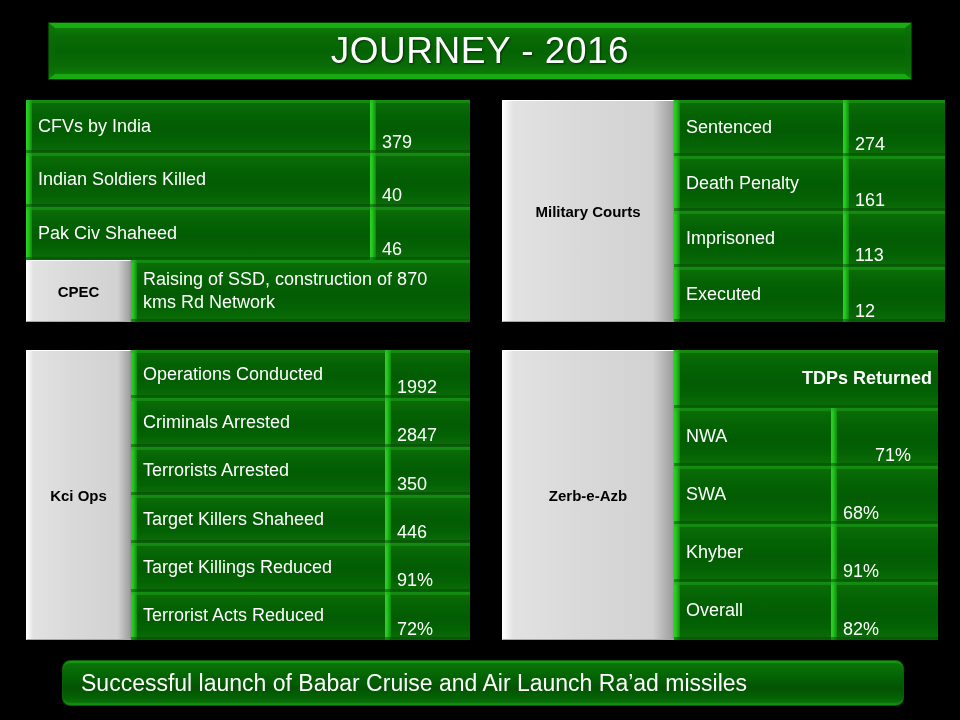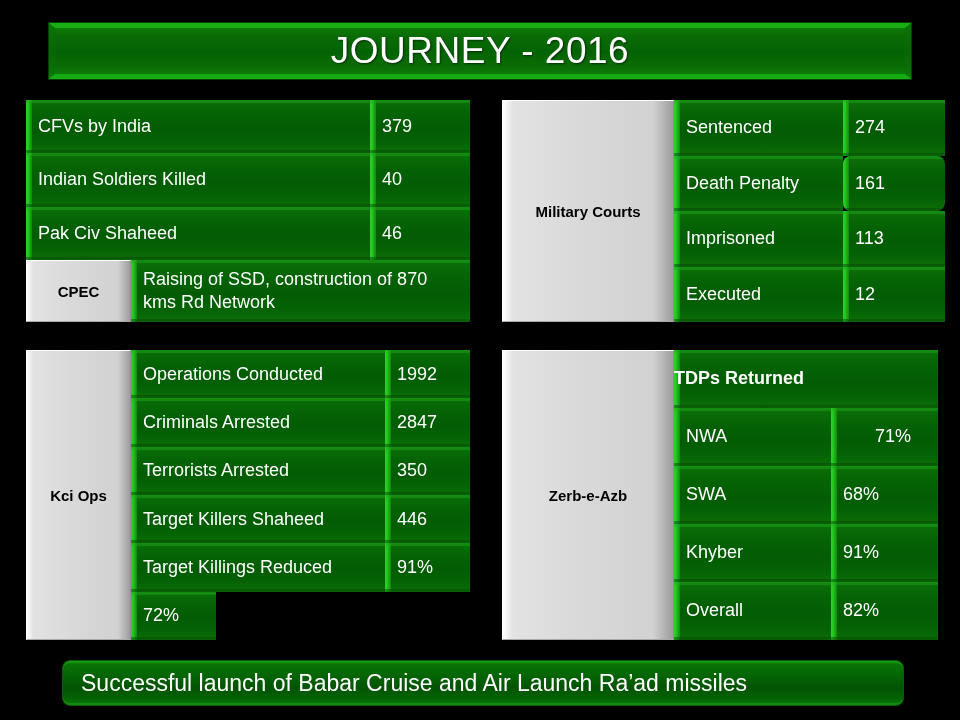--- a/index.html
+++ b/index.html
@@ -143,25 +143,25 @@
     pointer-events: none;
   }
   .cell > span {
     position: relative;
     z-index: 3;
     padding-left: 12px;
     padding-right: 6px;
     line-height: 1.18;
   }
   .cell.label-cell { flex: 1 1 auto; }
-  .cell.value-cell { flex: 0 0 auto; }
+  .cell.value-cell { flex: 0 0 auto; align-items: flex-end; }
   .cell.full-cell  { flex: 1 1 auto; }
 
   .cell.header-cell {
-    justify-content: flex-start;
+    justify-content: flex-end;
   }
   .cell.header-cell > span {
     padding-left: 0;
     font-weight: bold;
     font-size: 18px;
   }
 
   .cell.two-line > span { line-height: 1.28; }
 
   
@@ -249,21 +249,21 @@
           <span>Sentenced</span>
         </div>
         <div class="cell value-cell" style="width:102px;">
           <span>274</span>
         </div>
       </div>
       <div class="row">
         <div class="cell label-cell">
           <span>Death Penalty</span>
         </div>
-        <div class="cell value-cell" style="width:102px;border-radius:8px;">
+        <div class="cell value-cell" style="width:102px;">
           <span>161</span>
         </div>
       </div>
       <div class="row">
         <div class="cell label-cell">
           <span>Imprisoned</span>
         </div>
         <div class="cell value-cell" style="width:102px;">
           <span>113</span>
         </div>
@@ -316,20 +316,23 @@
       </div>
       <div class="row">
         <div class="cell label-cell">
           <span>Target Killings Reduced</span>
         </div>
         <div class="cell value-cell" style="width:85px;">
           <span>91%</span>
         </div>
       </div>
       <div class="row">
+        <div class="cell label-cell">
+          <span>Terrorist Acts Reduced</span>
+        </div>
         <div class="cell value-cell" style="width:85px;">
           <span>72%</span>
         </div>
       </div>
     </div>
   </div>
 
   <div class="block" style="left:502px; top:350px; width:436px; height:290px;">
     <div class="side-label" style="width:172px;">Zerb-e-Azb</div>
     <div class="rows">

